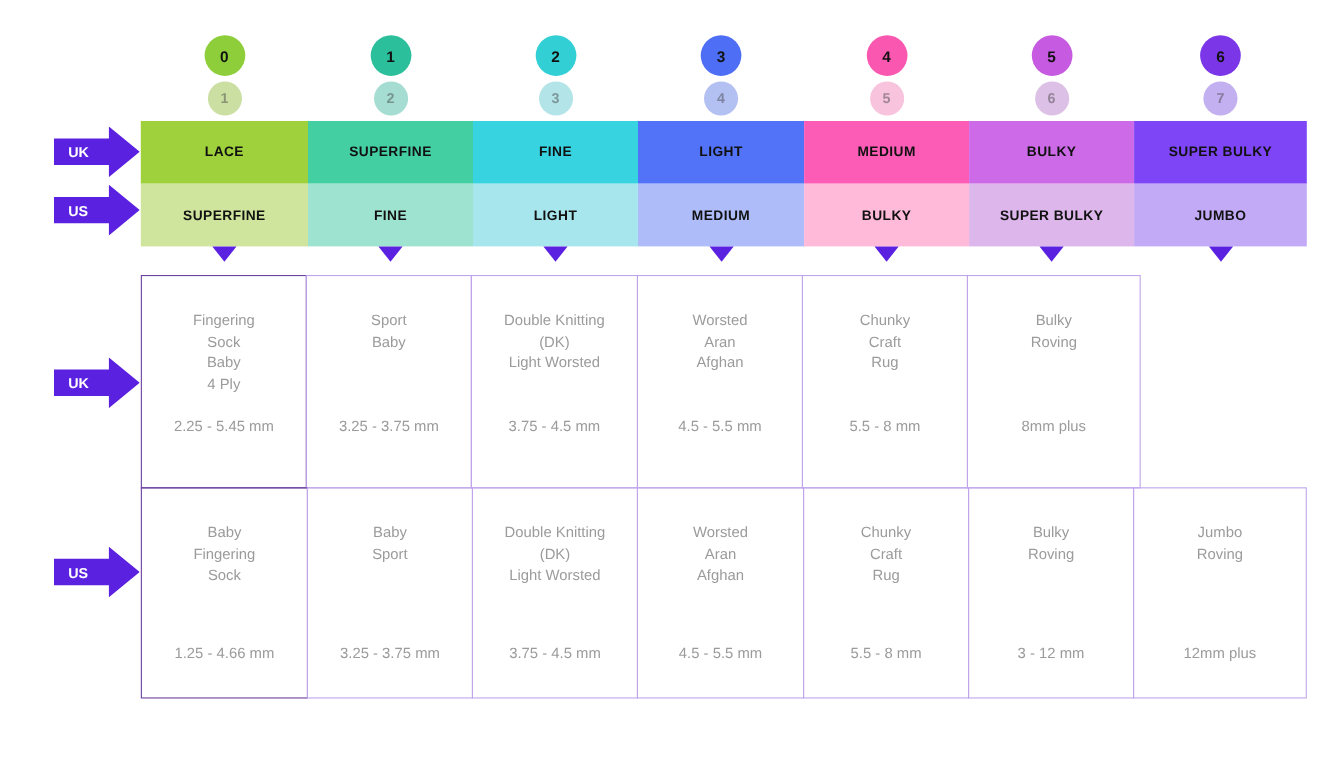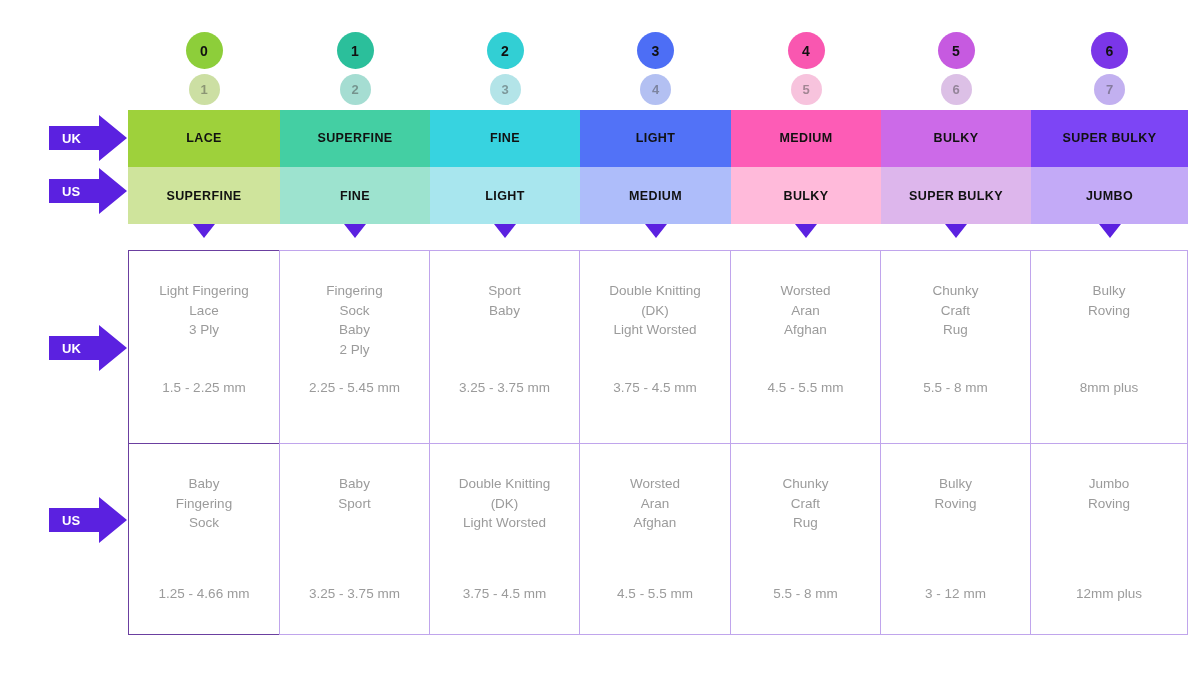--- a/index.html
+++ b/index.html
@@ -213,34 +213,26 @@
   </div>
 
   <div class="big-arrow" id="arrow-row-us">
     <svg class="arw-svg" width="78" height="46" viewBox="0 0 78 46">
       <polygon points="0,11 50,11 50,0 78,23 50,46 50,35 0,35" fill="#5b21e0"></polygon>
     </svg>
     <span class="arw-lbl">US</span>
   </div>
 
   <div class="tbl-row" id="tbl-uk">
-      <div class="tbl-cell" style="width: 152px;">
-        <div class="names">
-          <div>Light Fingering</div>
-          <div>Lace</div>
-          <div>3 Ply</div>
-        </div>
-        <div class="gauge">1.5 - 2.25 mm</div>
-      </div>
       <div class="tbl-cell" style="width: 151px;">
         <div class="names">
           <div>Fingering</div>
           <div>Sock</div>
           <div>Baby</div>
-          <div>2 Ply</div>
+          <div>4 Ply</div>
         </div>
         <div class="gauge">2.25 - 5.45 mm</div>
       </div>
       <div class="tbl-cell" style="width: 151px;">
         <div class="names">
           <div>Sport</div>
           <div>Baby</div>
         </div>
         <div class="gauge">3.25 - 3.75 mm</div>
       </div>

